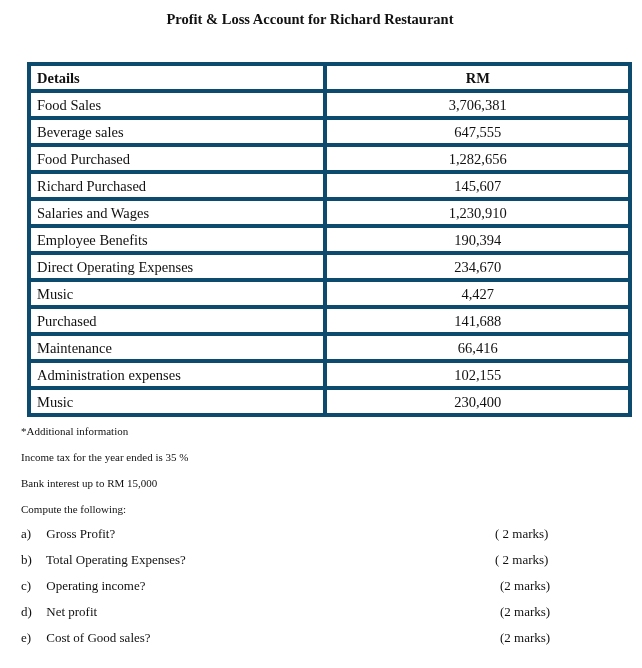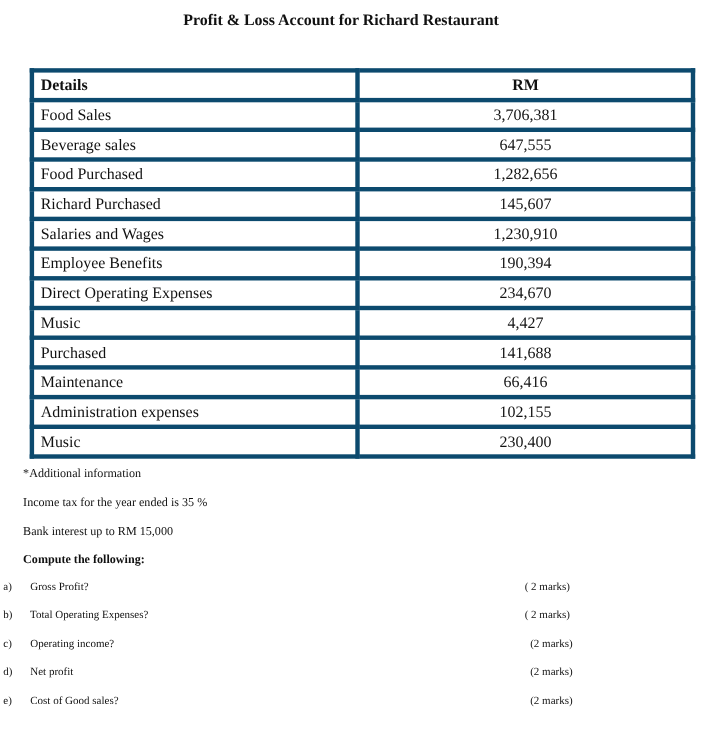--- a/index.html
+++ b/index.html
@@ -55,26 +55,26 @@
     table.pl-table td.detail-col, table.pl-table th.detail-col {
       width: 291px;
     }
     .extra {
       position: absolute;
       left: 21px;
       font-size: 11px;
       line-height: 18px;
       white-space: nowrap;
     }
-    .bold { font-weight: bold; }
+    .bold { font-weight: normal; }
     .q-row {
       position: absolute;
-      left: 3px;
+      left: 21px;
       width: 600px;
-      font-size: 10px;
+      font-size: 13px;
       line-height: 18px;
       white-space: nowrap;
     }
     .q-letter {
       display: inline-block;
       width: 22px;
     }
     .q-marks {
       position: absolute;
       top: 0;

